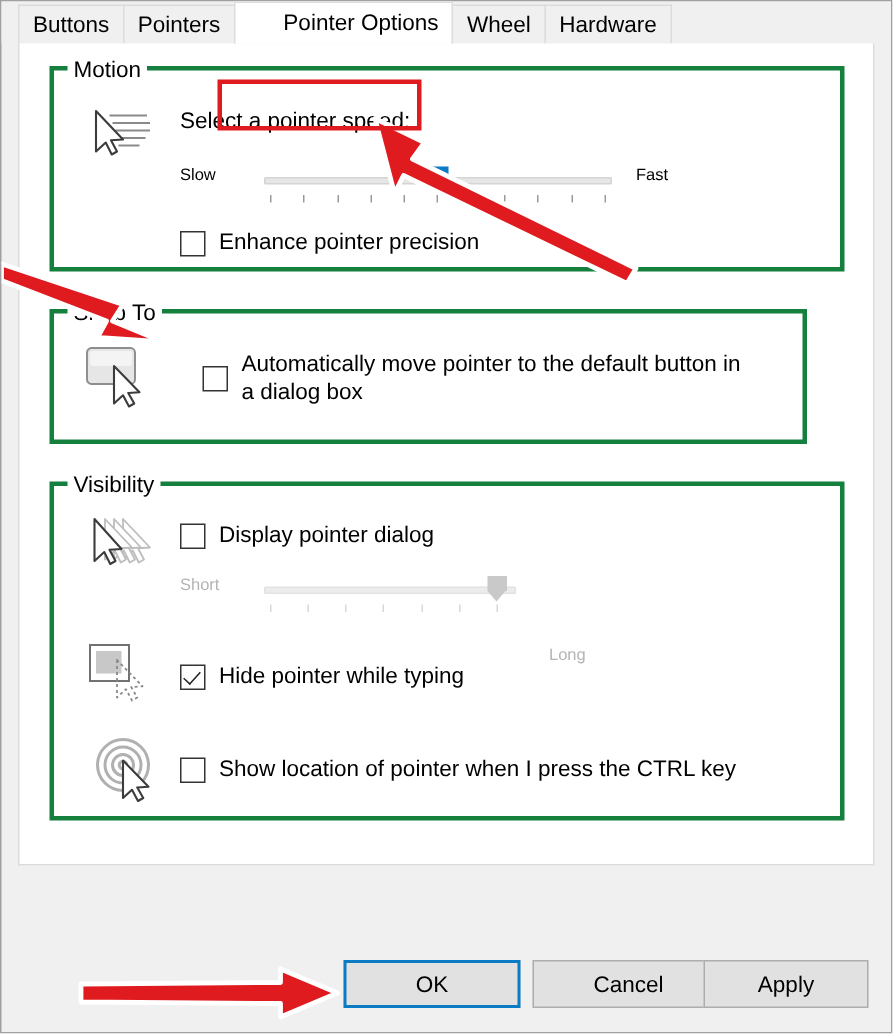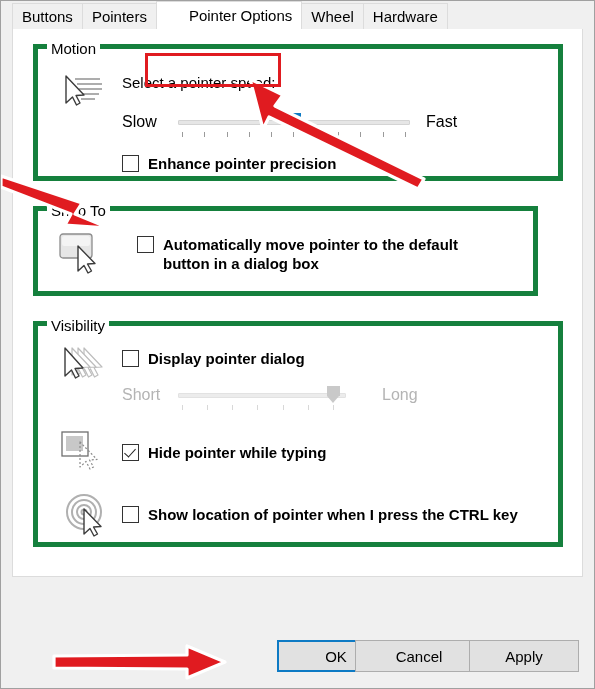--- a/index.html
+++ b/index.html
@@ -103,41 +103,40 @@
     border: 1px solid #dcdcdc;
     border-top: none;
     height: 548px;
     box-sizing: border-box;
     flex: none;
   }
 
   
   .group {
     position: absolute;
-    border: 5px solid #15803d;
+    border: 3px solid #15803d;
     box-sizing: border-box;
     background: transparent;
   }
   .group-title {
     position: absolute;
     top: -9px;
     left: 9px;
     background: #ffffff;
     padding: 0 4px;
     font-size: 15px;
     color: #000;
     white-space: nowrap;
   }
 
   
   .cbrow {
     position: absolute;
     display: flex;
-    align-items: flex-start;
-    font-weight: bold;
+    align-items: center;
   }
   .checkbox {
     width: 17px; height: 17px;
     border: 1px solid #333333;
     background: #ffffff;
     box-sizing: border-box;
     flex: none;
     margin-top: 1px;
     position: relative;
     cursor: pointer;
@@ -199,21 +198,21 @@
     justify-content: space-between;
   }
   .ticks i {
     display: block;
     width: 1px; height: 5px;
     background: #9a9a9a;
   }
   .ticks.disabled i { background: #d8d8d8; }
   .slider-cap {
     position: absolute;
-    font-size: 16px;
+    font-size: 11px;
     color: #000;
     top: 2px;
     white-space: nowrap;
   }
   .slider-cap.disabled { color: #b4b4b4; }
 
   
   .previcon { position: absolute; }
 
   
@@ -358,21 +357,21 @@
         </div>
         <div class="ticks disabled" style="left:60px; width:152px;">
           <i></i>
             <i></i>
             <i></i>
             <i></i>
             <i></i>
             <i></i>
             <i></i>
         </div>
-        <div class="slider-cap disabled" style="left:260px;">Long</div>
+        <div class="slider-cap disabled" style="left:246px;margin-top:47px;">Long</div>
       </div>
 
       <div class="previcon" style="left:22px; top:104px;">
         <svg width="48" height="44" viewBox="0 0 48 44">
           <rect x="2" y="2" width="26" height="24" fill="#ffffff" stroke="#6f6f6f" stroke-width="1.3"></rect>
           <rect x="6" y="6" width="17" height="15" fill="#c8c8c8"></rect>
           <path d="M20 12 L20 37 L26 31.5 L30 39 L33.5 37 L29.5 30 L37 29.5 Z" fill="none" stroke="#8a8a8a" stroke-width="1.2" stroke-dasharray="2,2" stroke-linejoin="round"></path>
         </svg>
       </div>
 
@@ -394,21 +393,21 @@
       </div>
 
       <div class="cbrow" style="left:84px; top:179px;">
         <div class="checkbox"></div>
         <div class="cblabel" style="max-width:420px;">Show location of pointer when I press the CTRL key</div>
       </div>
     </div>
   </div>
 
   <div id="footer">
-    <div class="dlgbtn default" style="left:228px; top:12px; width:118px;margin-left:48px;">OK</div>
+    <div class="dlgbtn default" style="left:228px; top:12px; width:118px;">OK</div>
     <div class="dlgbtn" style="left:354px; top:12px; width:128px;">Cancel</div>
     <div class="dlgbtn" style="left:468px; top:12px; width:110px;">Apply</div>
   </div>
 
   <div id="tab-highlight" style="left:144px; top:52px; width:136px; height:34px;"></div>
 
   <svg class="annot" style="left:0; top:0; width:595px; height:689px;" viewBox="0 0 595 689">
 
     <g>
       <path d="M249 78 L282 94 L274 105 L423 178 L417 188 L268 116 L262 128 Z" fill="#e01b20" stroke="#ffffff" stroke-width="3.2" stroke-linejoin="round"></path>

